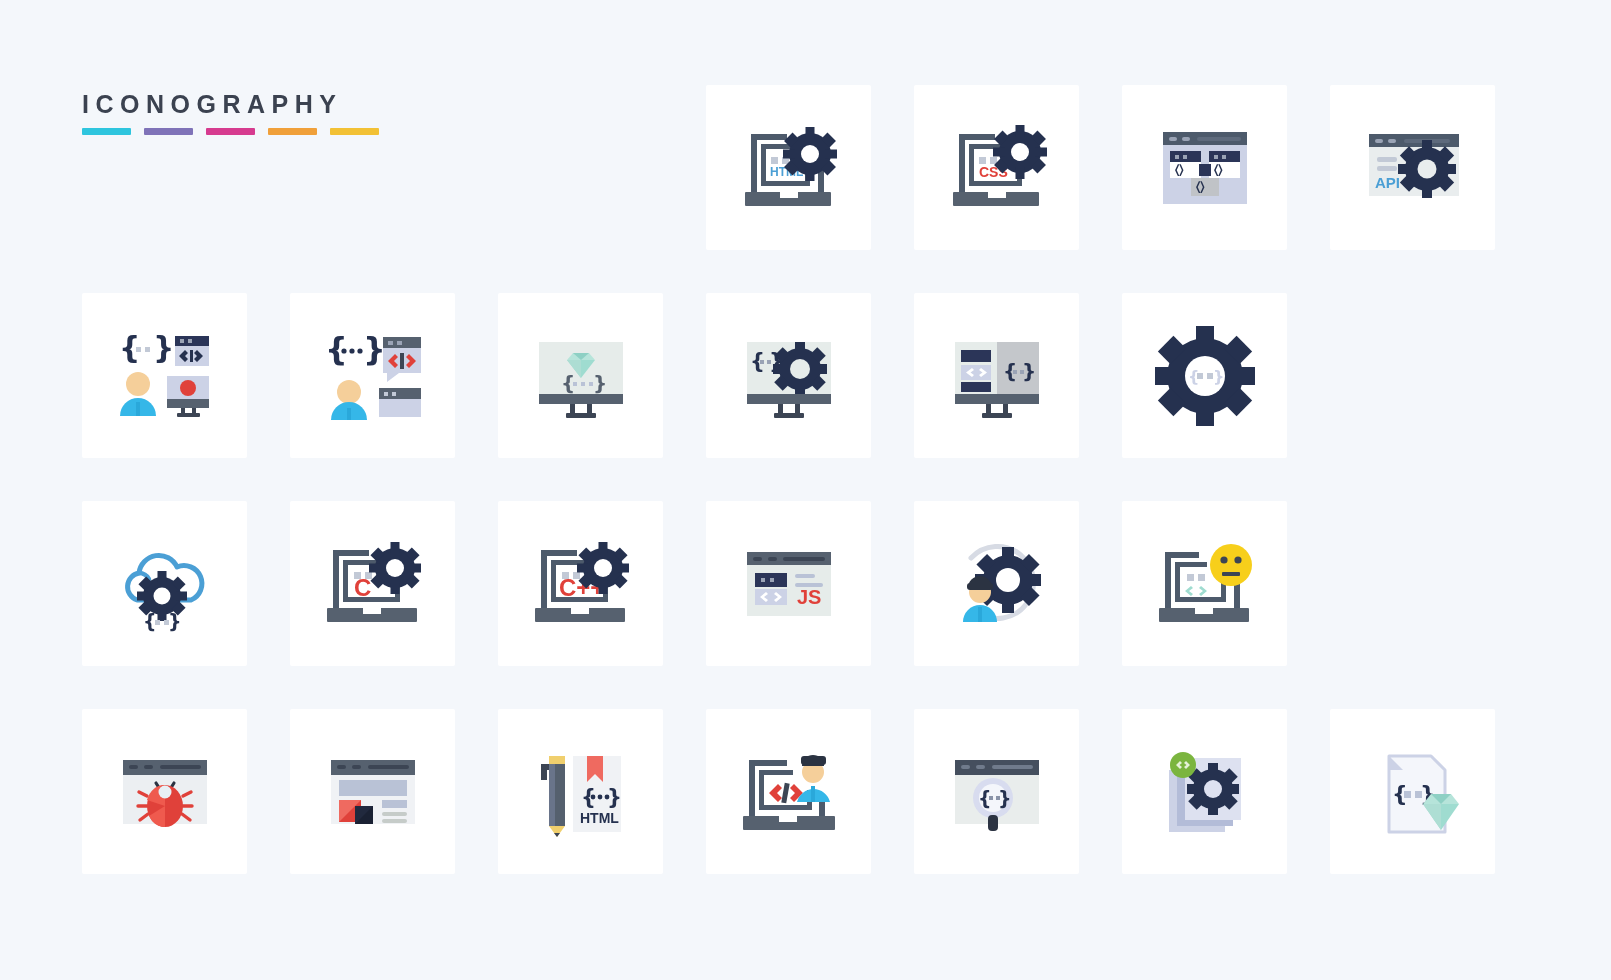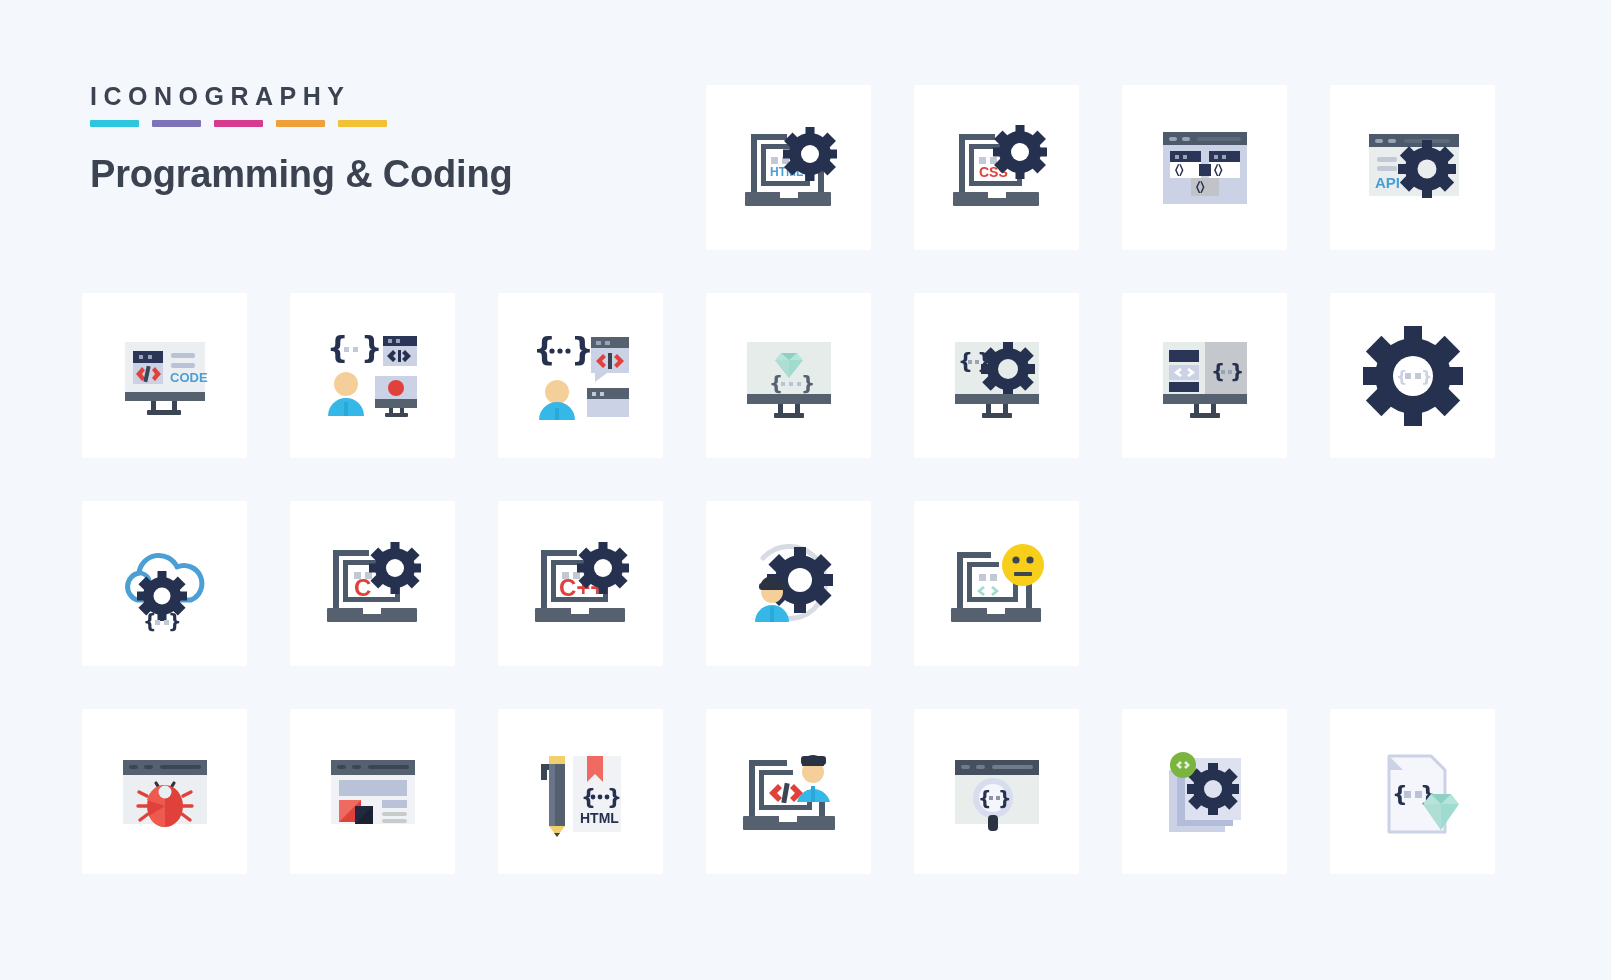--- a/index.html
+++ b/index.html
@@ -4,21 +4,21 @@
 <style>
   html,body{margin:0;padding:0;}
   body{
     width:1611px;height:980px;
     background:#f4f7fb;
     font-family:"Liberation Sans","DejaVu Sans",sans-serif;
     overflow:hidden;
     position:relative;
   }
   
-  .header{position:absolute;left:82px;top:84px;margin-left:8px;}
+  .header{position:absolute;left:82px;top:92px;}
   .kicker{
     font-size:25px;letter-spacing:6.5px;font-weight:600;
     color:#3b4250;line-height:1;
   }
   .bars{display:flex;gap:13px;margin-top:11px;}
   .bars i{display:block;width:49px;height:7px;border-radius:1px;}
   .title{
     margin-top:28px;font-size:38px;font-weight:700;color:#3b4250;
     letter-spacing:-0.2px;line-height:1;
   }
@@ -40,21 +40,20 @@
 
 <div class="header">
   <div class="kicker">ICONOGRAPHY</div>
   <div class="bars">
     <i style="background:#2ec5de"></i>
     <i style="background:#7f73b8"></i>
     <i style="background:#d63b8f"></i>
     <i style="background:#f0a03a"></i>
     <i style="background:#f2c135"></i>
   </div>
-  <div class="title">Programming &amp; Coding</div>
 </div>
 
 <div class="grid">
 
   <div class="row">
     <div class="cell empty"></div>
     <div class="cell empty"></div>
     <div class="cell empty"></div>
 
     <div class="cell">
@@ -162,39 +161,20 @@
           <rect x="14" y="-21" width="10" height="13" transform="rotate(-45 19 -14.5)"></rect>
           <rect x="-24" y="8" width="10" height="13" transform="rotate(-45 -19 14.5)"></rect>
           <circle cx="0" cy="0" r="9.5" fill="#e9edee"></circle>
         </g>
       </svg>
     </div>
   </div>
 
   <div class="row">
 
-    <div class="cell">
-      <svg class="ico" viewBox="0 0 112 112">
-        <rect x="16" y="22" width="80" height="50" fill="#eceff2"></rect>
-        <rect x="24" y="31" width="30" height="12" fill="#2b3558"></rect>
-        <rect x="30" y="35" width="4" height="4" fill="#9aa3b5"></rect>
-        <rect x="39" y="35" width="4" height="4" fill="#9aa3b5"></rect>
-        <rect x="24" y="43" width="30" height="21" fill="#ccd2e6"></rect>
-        <path d="M33 47 L27 54 L33 61 L36 58 L33 54 L36 50 Z" fill="#e0413a"></path>
-        <path d="M46 47 L52 54 L46 61 L43 58 L46 54 L43 50 Z" fill="#e0413a"></path>
-        <rect x="36" y="46" width="4" height="16" transform="rotate(12 38 54)" fill="#3c4554"></rect>
-        <rect x="62" y="33" width="24" height="5" rx="2" fill="#b9c2d6"></rect>
-        <rect x="62" y="43" width="24" height="5" rx="2" fill="#b9c2d6"></rect>
-        <text x="61" y="62" font-family="'Liberation Sans',sans-serif" font-size="13" font-weight="700" fill="#4b9fd5">CODE</text>
-        <rect x="16" y="72" width="80" height="9" fill="#56616f"></rect>
-        <rect x="42" y="81" width="5" height="12" fill="#3c4554"></rect>
-        <rect x="63" y="81" width="5" height="12" fill="#3c4554"></rect>
-        <rect x="38" y="90" width="34" height="5" rx="1" fill="#3c4554"></rect>
-      </svg>
-    </div>
 
     <div class="cell">
       <svg class="ico" viewBox="0 0 112 112">
         <text x="10" y="38" font-family="'DejaVu Sans',sans-serif" font-size="30" font-weight="700" fill="#25314f">{</text>
         <rect x="27" y="27" width="5" height="5" fill="#c2c9d6"></rect>
         <rect x="36" y="27" width="5" height="5" fill="#c2c9d6"></rect>
         <text x="44" y="38" font-family="'DejaVu Sans',sans-serif" font-size="30" font-weight="700" fill="#25314f">}</text>
         <rect x="66" y="16" width="34" height="30" fill="#ccd2e6"></rect>
         <rect x="66" y="16" width="34" height="10" fill="#2b3558"></rect>
         <rect x="71" y="19" width="4" height="4" fill="#9aa3b5"></rect>
@@ -404,20 +384,38 @@
           <rect x="15" y="-4.5" width="11" height="9"></rect>
           <rect x="-22" y="-19" width="9" height="11" transform="rotate(45 -17.5 -13.5)"></rect>
           <rect x="13" y="8" width="9" height="11" transform="rotate(45 17.5 13.5)"></rect>
           <rect x="13" y="-19" width="9" height="11" transform="rotate(-45 17.5 -13.5)"></rect>
           <rect x="-22" y="8" width="9" height="11" transform="rotate(-45 -17.5 13.5)"></rect>
           <circle cx="0" cy="0" r="9" fill="#ffffff"></circle>
         </g>
       </svg>
     </div>
 
+    <div class="cell">
+      <svg class="ico" viewBox="0 0 112 112">
+        <rect x="14" y="24" width="84" height="64" fill="#e6ecea"></rect>
+        <rect x="14" y="24" width="84" height="13" fill="#56616f"></rect>
+        <rect x="20" y="29" width="9" height="4" rx="2" fill="#3c4554"></rect>
+        <rect x="35" y="29" width="9" height="4" rx="2" fill="#3c4554"></rect>
+        <rect x="50" y="29" width="42" height="4" rx="2" fill="#3c4554"></rect>
+        <rect x="22" y="45" width="32" height="14" fill="#2b3558"></rect>
+        <rect x="28" y="50" width="4" height="4" fill="#9aa3b5"></rect>
+        <rect x="37" y="50" width="4" height="4" fill="#9aa3b5"></rect>
+        <rect x="22" y="61" width="32" height="16" fill="#ccd2e6"></rect>
+        <path d="M33 64 L27 69 L33 74 L35 72 L31 69 L35 66 Z" fill="#ffffff"></path>
+        <path d="M43 64 L49 69 L43 74 L41 72 L45 69 L41 66 Z" fill="#ffffff"></path>
+        <rect x="62" y="46" width="20" height="4" rx="2" fill="#b9c2d6"></rect>
+        <rect x="62" y="55" width="28" height="4" rx="2" fill="#b9c2d6"></rect>
+        <text x="64" y="76" font-family="'Liberation Sans',sans-serif" font-size="20" font-weight="700" fill="#e0413a">JS</text>
+      </svg>
+    </div>
 
 
     <div class="cell">
       <svg class="ico" viewBox="0 0 112 112">
         <path d="M30 30 a36 36 0 1 1 6 54" fill="none" stroke="#d7dbe4" stroke-width="5" stroke-linecap="round"></path>
         <g fill="#25314f" transform="translate(67,52)">
           <circle cx="0" cy="0" r="25"></circle>
           <rect x="-6" y="-33" width="12" height="15"></rect>
           <rect x="-6" y="18" width="12" height="15"></rect>
           <rect x="-33" y="-6" width="15" height="12"></rect>

